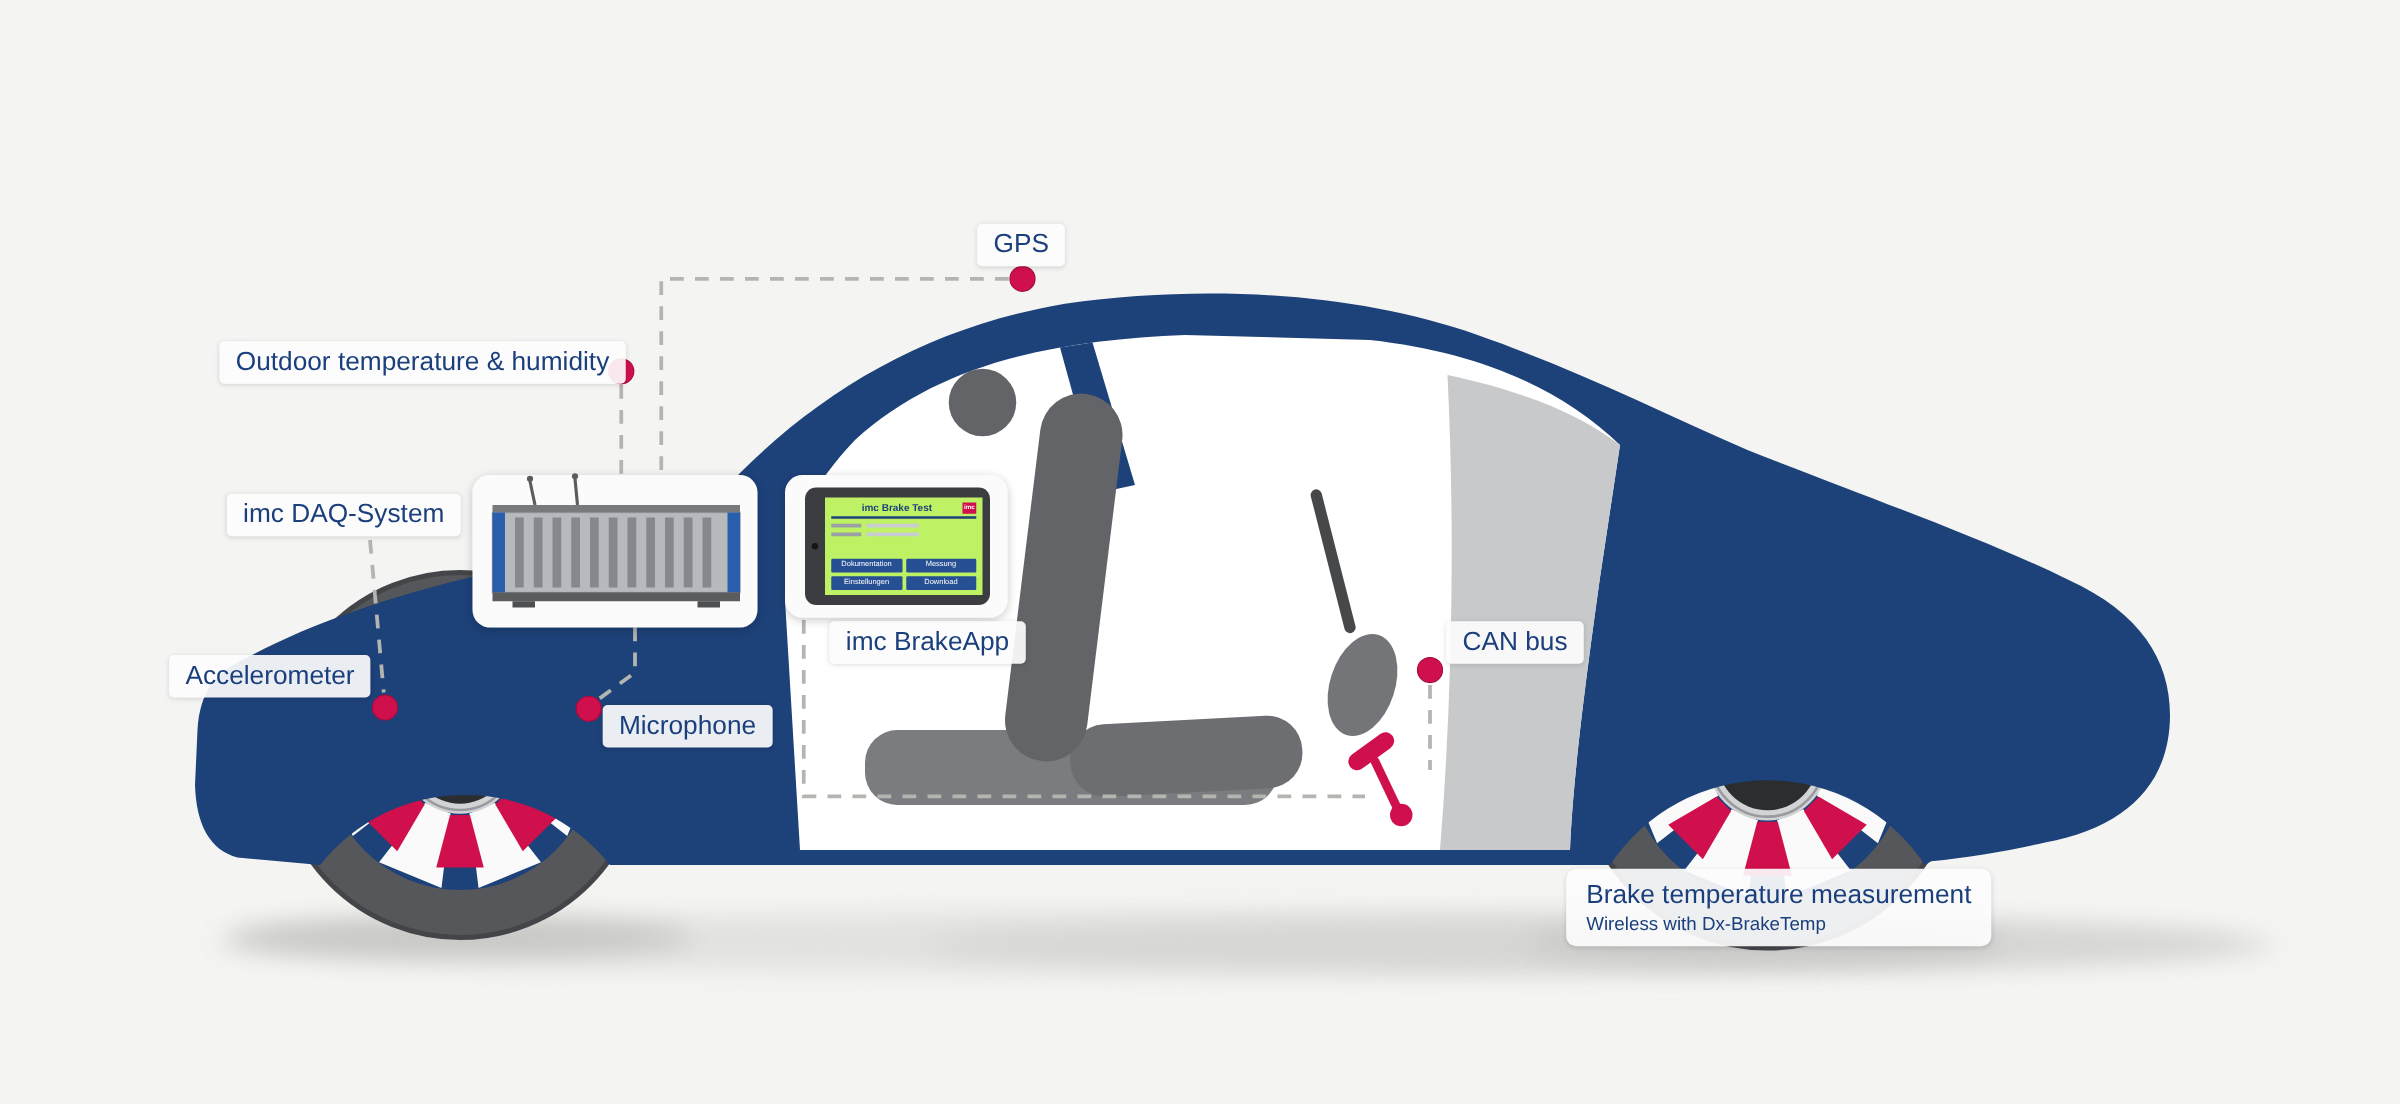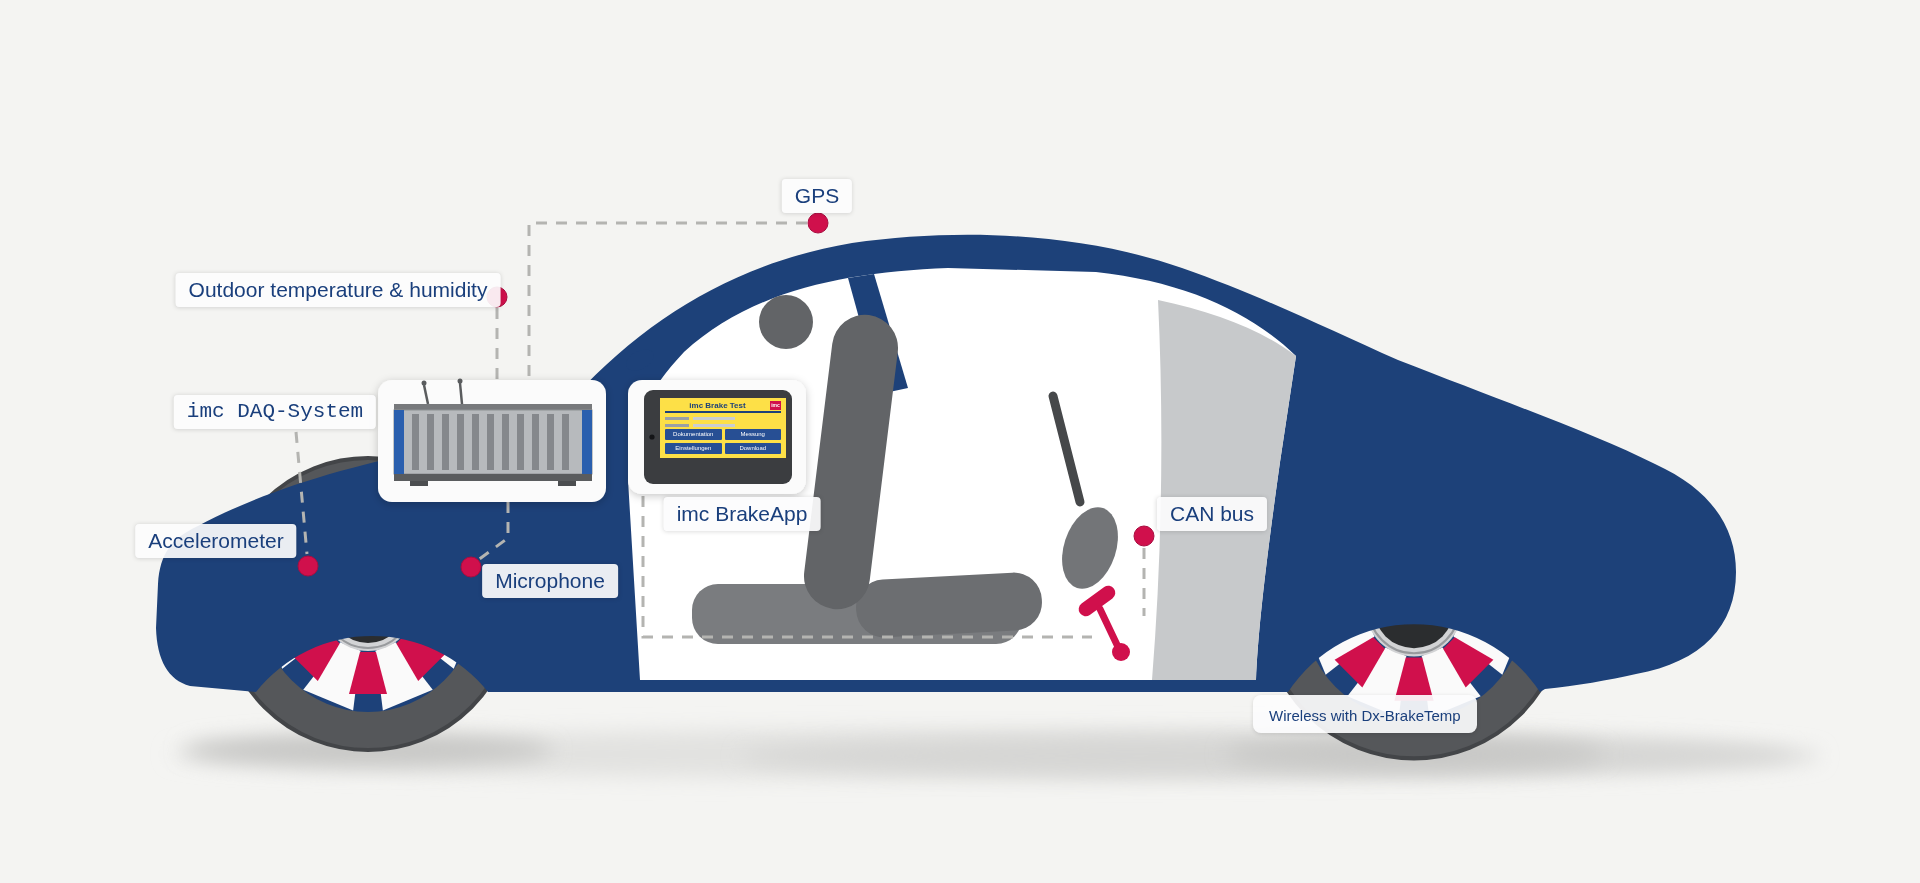--- a/index.html
+++ b/index.html
@@ -10,22 +10,22 @@
   
   .label{position:absolute;transform:translate(-50%,-50%);
          background:rgba(252,252,253,0.92);color:#1a3f7c;font-size:21px;line-height:1.15;
          padding:5px 13px;border-radius:4px;white-space:nowrap;
          box-shadow:0 1px 4px rgba(0,0,0,0.13);z-index:6;text-align:right;}
   .label--card{transform:none;text-align:left;padding:9px 16px;border-radius:8px;}
   .label--card .card-title{font-size:21px;color:#1a3f7c;}
   .label--card .card-sub{font-size:15px;color:#1a3f7c;margin-top:3px;}
 
   
-  .tablet-screen{position:absolute;left:660px;top:398px;width:126px;height:60px;
-                 background:#fde047;box-sizing:border-box;padding:3px 5px;
+  .tablet-screen{position:absolute;left:660px;top:398px;width:126px;height:78px;
+                 background:#bef264;box-sizing:border-box;padding:3px 5px;
                  display:flex;flex-direction:column;z-index:5;}
   .ts-header{display:flex;align-items:center;height:11px;}
   .ts-title{flex:1;text-align:center;font-size:8px;font-weight:bold;color:#1d4179;}
   .ts-logo{width:11px;height:9px;background:#d0104c;color:#fff;font-size:5px;line-height:9px;
            text-align:center;font-weight:bold;}
   .ts-rule{height:2px;background:#1d4179;margin:1px 0 2px;}
   .ts-row{display:flex;gap:4px;margin:2px 0;align-items:center;}
   .ts-row .b1{width:24px;height:3px;background:#9aa0a6;}
   .ts-row .b2{width:42px;height:3px;background:#c9cdd1;}
   .ts-buttons{display:grid;grid-template-columns:1fr 1fr;gap:3px;margin-top:auto;padding-bottom:1px;}
@@ -230,23 +230,24 @@
     <div class="ts-buttons">
       <div class="ts-btn">Dokumentation</div>
       <div class="ts-btn">Messung</div>
       <div class="ts-btn">Einstellungen</div>
       <div class="ts-btn">Download</div>
     </div>
   </div>
 
   <div class="label" style="left:817px;top:196px;">GPS</div>
   <div class="label" style="left:312px;top:290px;margin-left:26px;">Outdoor temperature &amp; humidity</div>
-  <div class="label" style="left:275px;top:412px;font-family:Liberation Mono, monospace;">imc DAQ-System</div>
+  <div class="label" style="left:275px;top:412px;">imc DAQ-System</div>
   <div class="label" style="left:216px;top:541px;">Accelerometer</div>
   <div class="label" style="left:550px;top:581px;">Microphone</div>
   <div class="label" style="left:742px;top:514px;">imc BrakeApp</div>
   <div class="label" style="left:1212px;top:514px;">CAN bus</div>
 
   <div class="label label--card" style="left:1253px;top:695px;">
+    <div class="card-title">Brake temperature measurement</div>
     <div class="card-sub">Wireless with Dx-BrakeTemp</div>
   </div>
 
 </div>
 
 </body></html>

